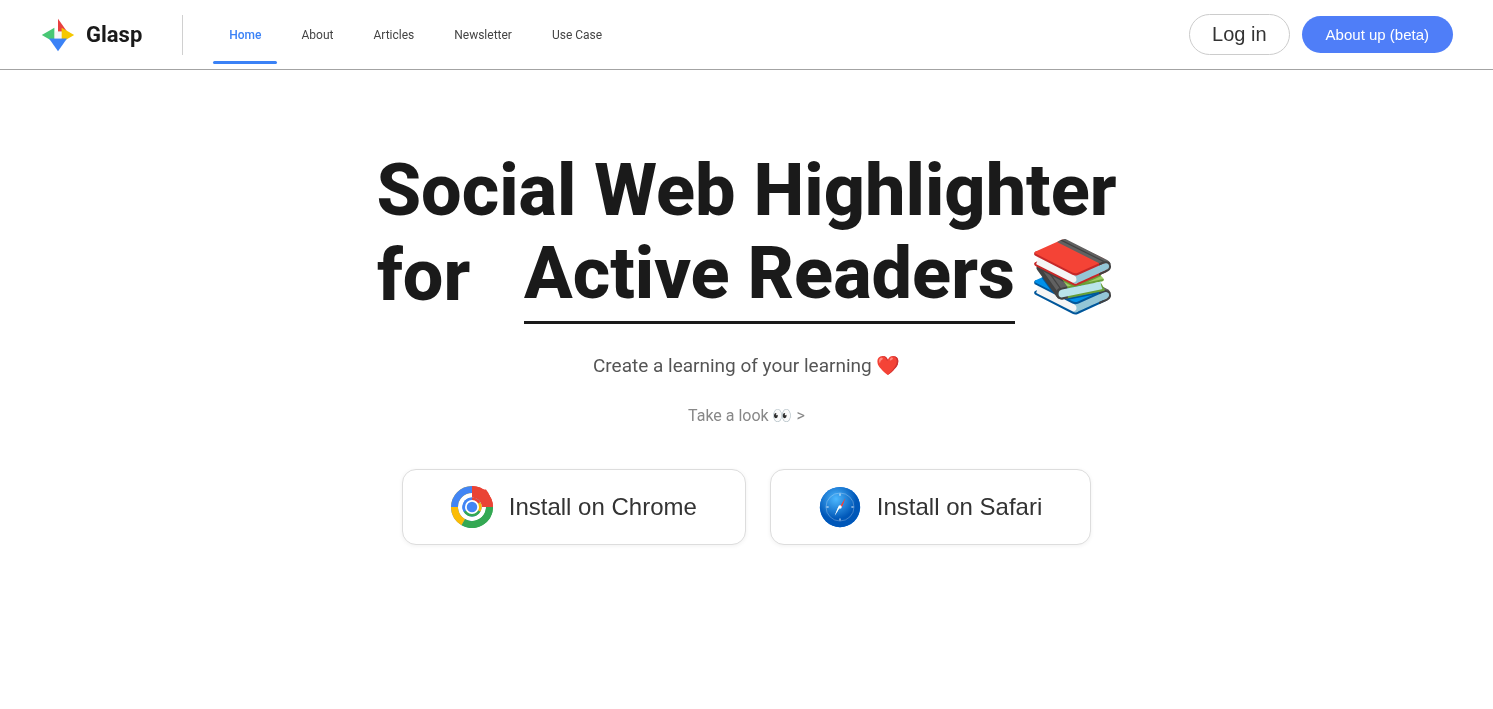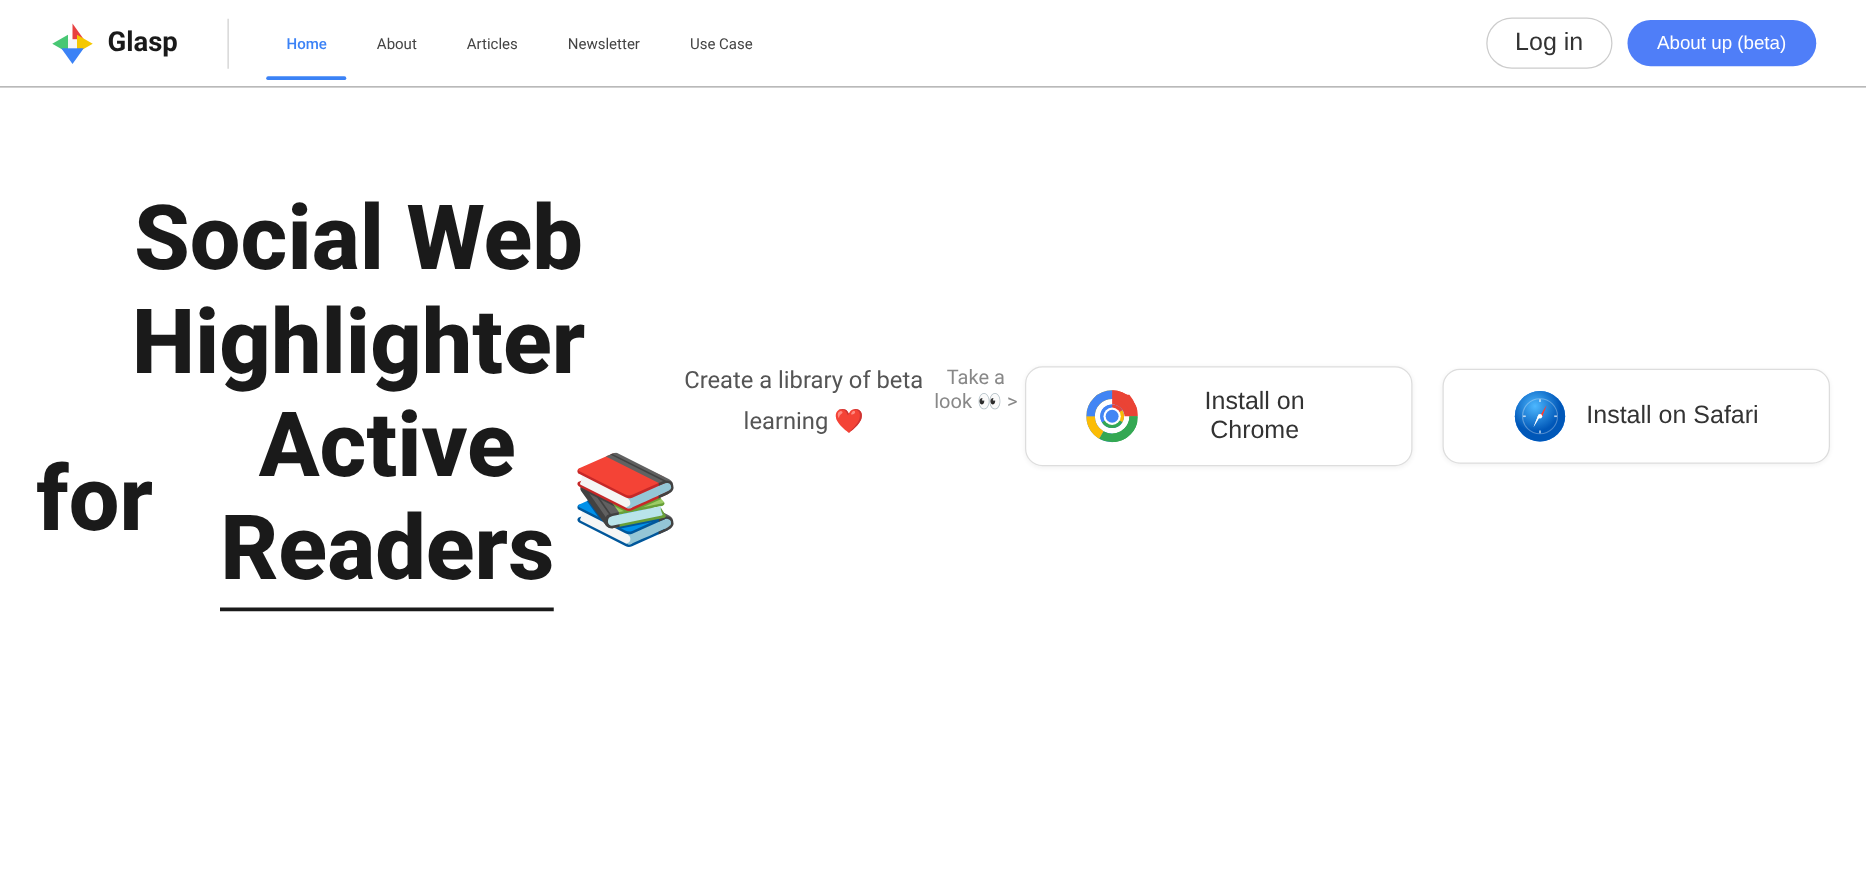--- a/index.html
+++ b/index.html
@@ -107,23 +107,23 @@
       border: none;
       border-radius: 50px;
       background: #4f7ef8;
       cursor: pointer;
       font-weight: 500;
     }
 
     
     .hero {
       display: flex;
-      flex-direction: row;
-      align-items: center;
-      padding: 80px 29px 60px;
+      flex-direction: column;
+      align-items: center;
+      padding: 80px 48px 60px;
       text-align: center;
     }
 
     .hero-title {
       font-size: 72px;
       font-weight: 800;
       color: #1a1a1a;
       line-height: 1.15;
       max-width: 900px;
       margin-bottom: 30px;
@@ -181,21 +181,21 @@
 
     .install-btn {
       display: flex;
       align-items: center;
       gap: 16px;
       padding: 16px 48px;
       border: 1.5px solid #ddd;
       border-radius: 14px;
       background: #fff;
       cursor: pointer;
-      font-size: 20px;
+      font-size: 24px;
       color: #333;
       font-weight: 500;
       min-width: 310px;
       justify-content: center;
       box-shadow: 0 1px 4px rgba(0,0,0,0.06);
     }
 
     
     .chrome-icon-svg { width: 42px; height: 42px; }
     .safari-icon-svg { width: 42px; height: 42px; }
@@ -249,21 +249,21 @@
     <div class="hero-title-line2">
       <span>for&nbsp;&nbsp;&nbsp;</span>
       <span class="underline-span">
         <span>Active Readers</span>
       </span>
       <span class="books-emoji">📚</span>
     </div>
   </div>
 
   <div class="hero-subtitle">
-    <div>Create a library of beta learning ❤️</div>
+    <div>Create a learning of your learning ❤️</div>
   </div>
 
   <div class="take-a-look">Take a look 👀 &gt;</div>
 
   <div class="install-buttons">
 
     <button class="install-btn">
 
       <svg class="chrome-icon-svg" viewBox="0 0 48 48" xmlns="http://www.w3.org/2000/svg">
         <circle cx="24" cy="24" r="24" fill="#fff"></circle>

